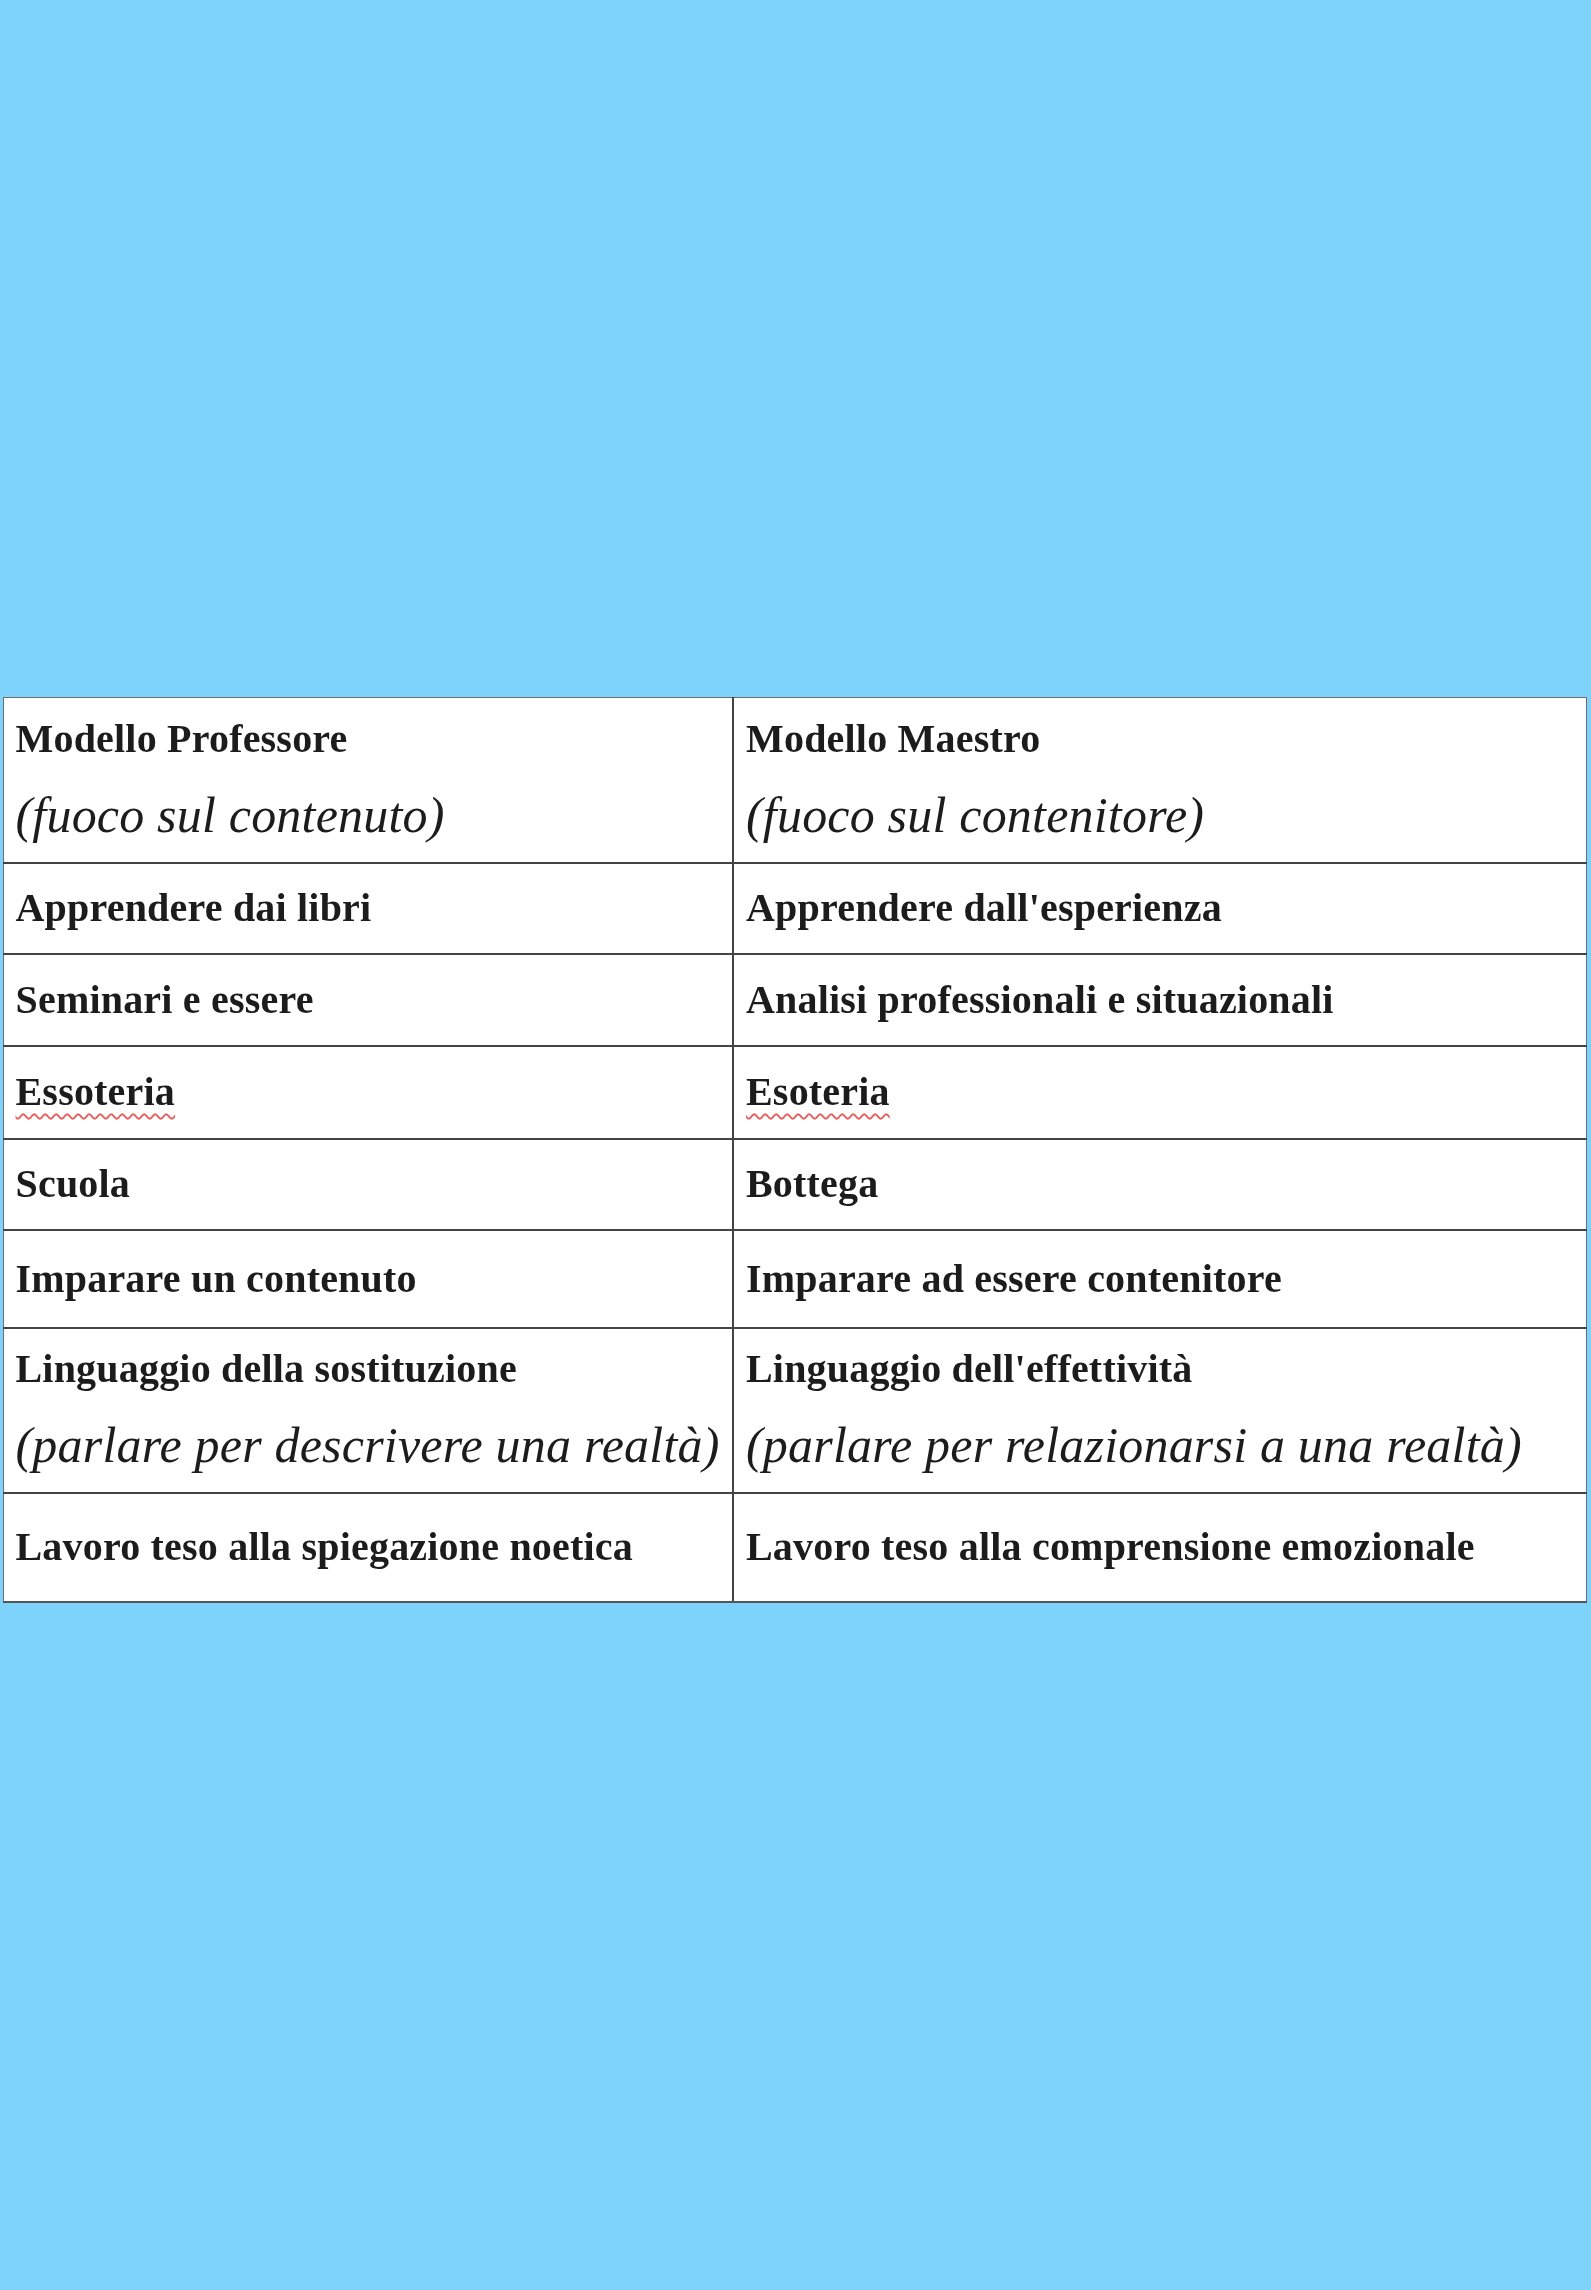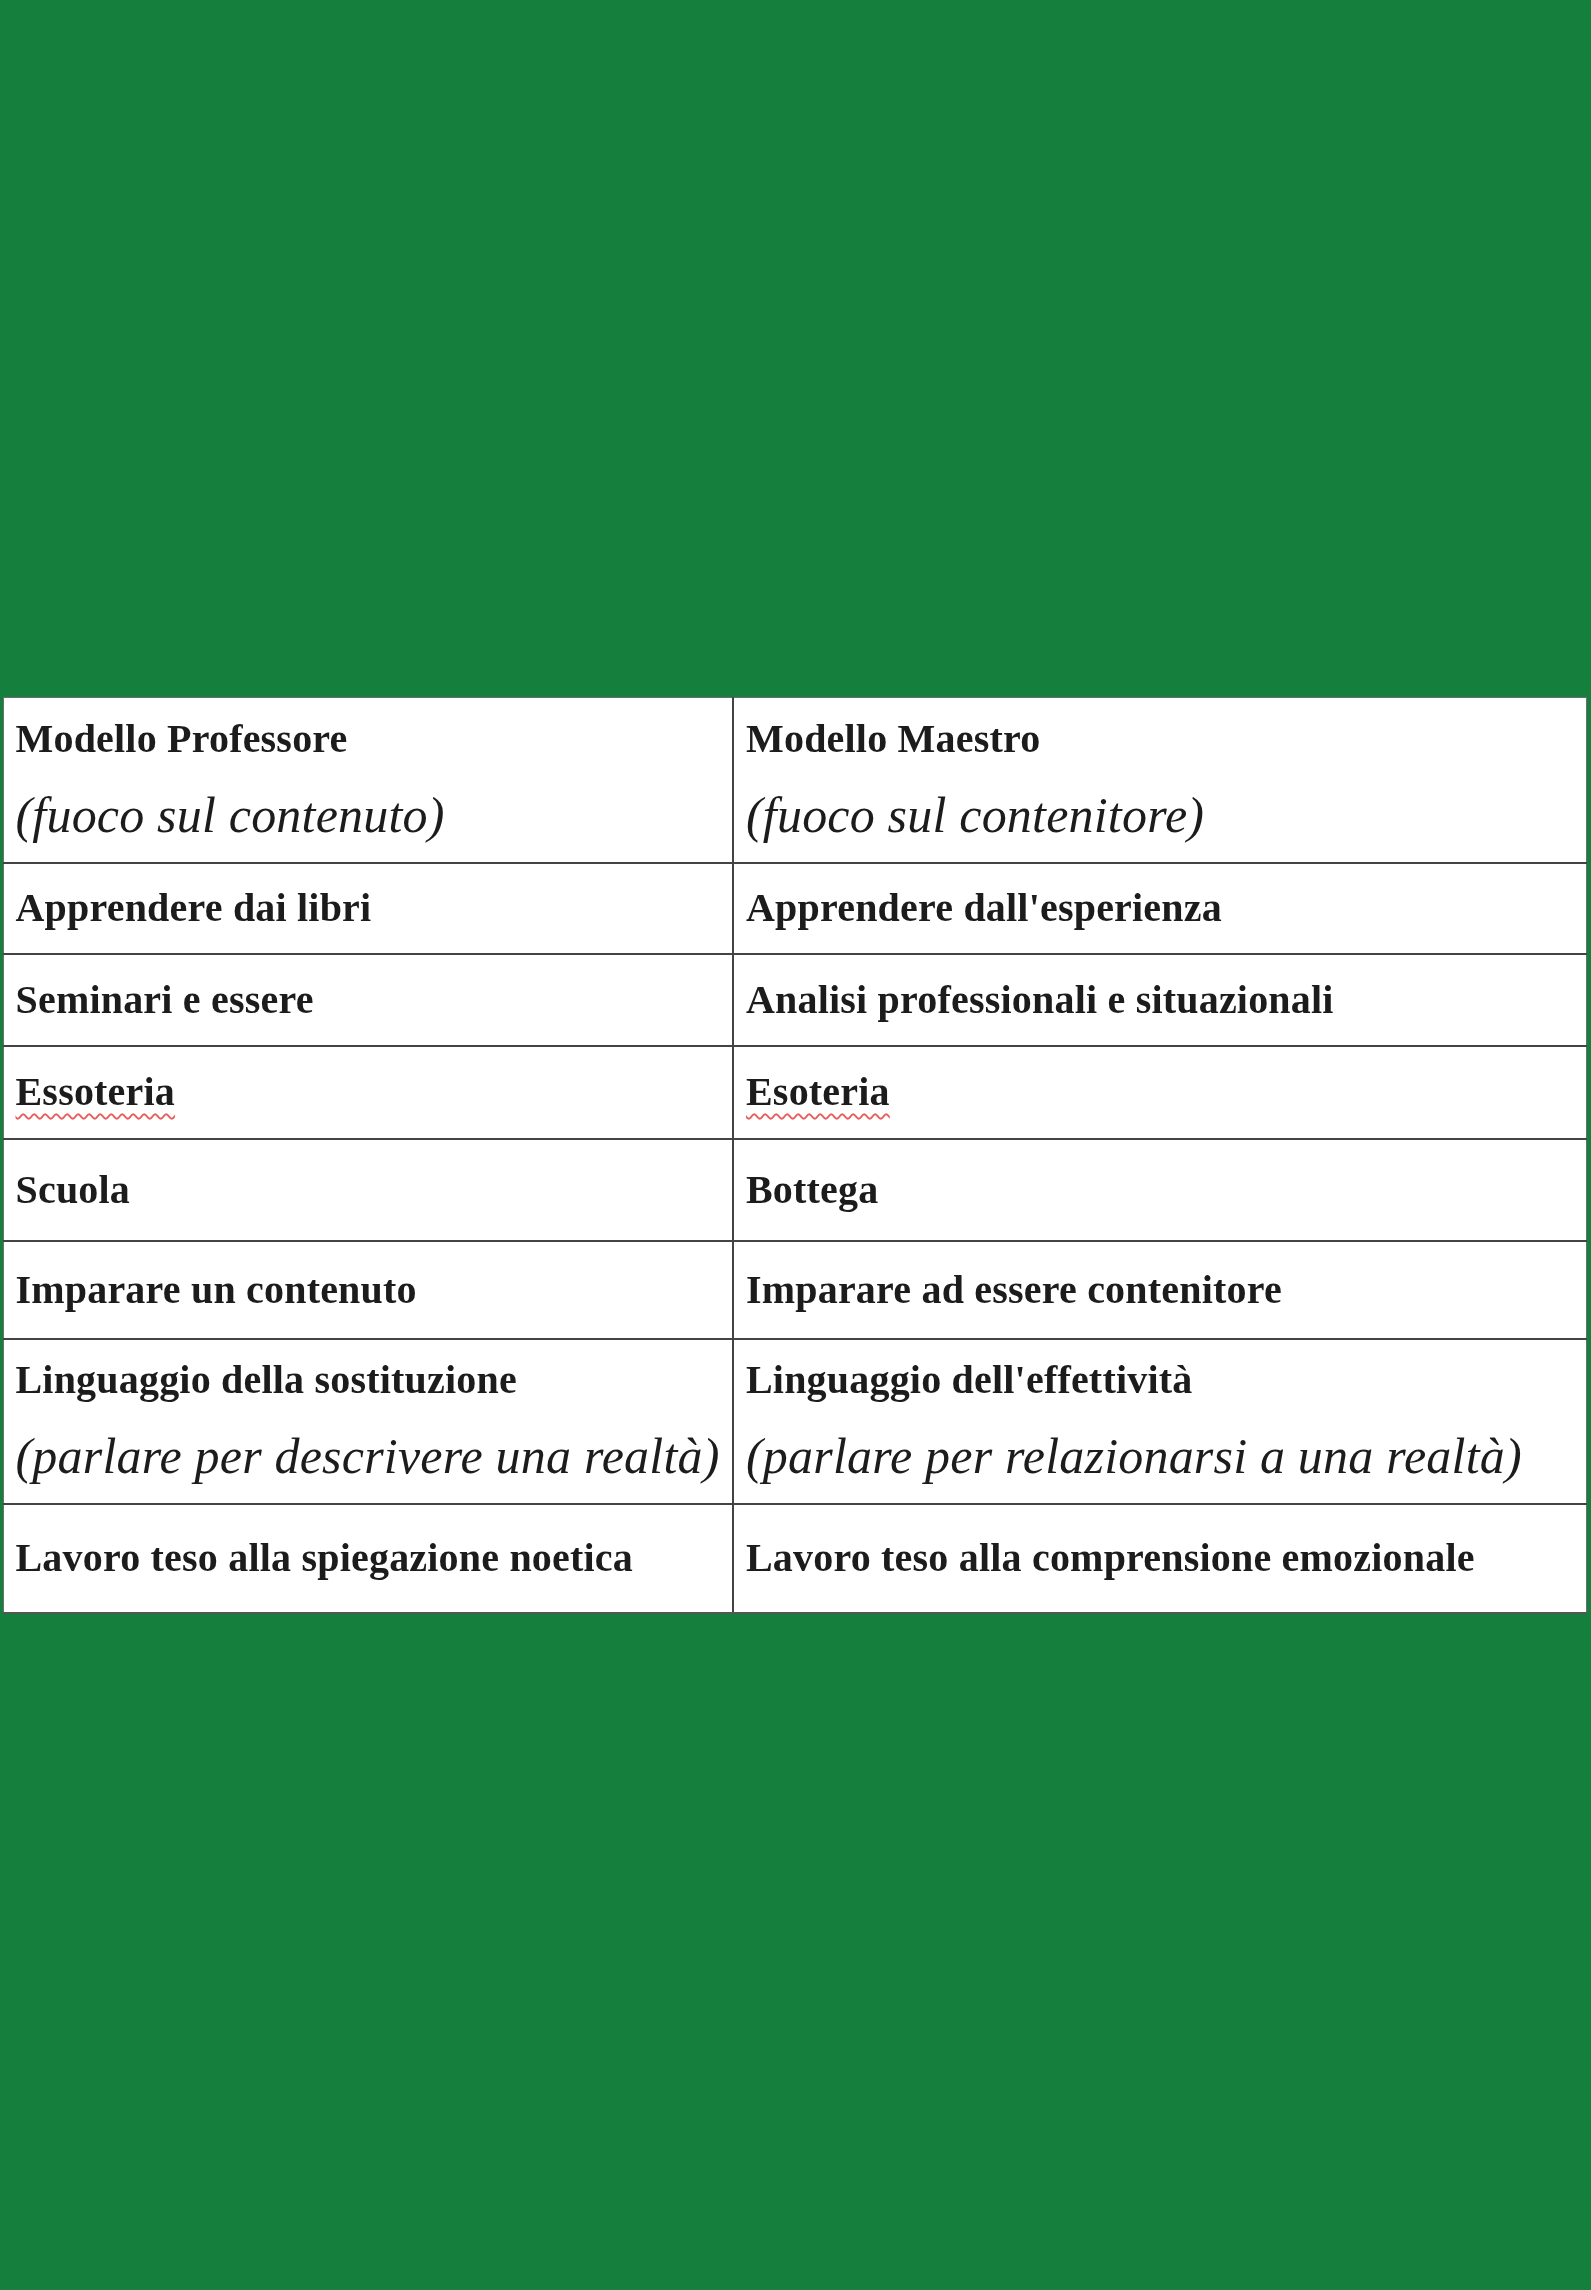--- a/index.html
+++ b/index.html
@@ -12,21 +12,21 @@
     height: 2290px;
     position: relative;
     font-family: "Liberation Serif", "DejaVu Serif", serif;
     color: #1c1c1c;
   }
   .page {
     position: absolute;
     left: 0; top: 0;
     width: 1591px;
     height: 2290px;
-    background: #15803d;
+    background: #7dd3fc;
   }
   table.compare {
     position: absolute;
     left: 2.9px;
     top: 697px;
     width: 1583px;
     border-collapse: collapse;
     table-layout: fixed;
     background: #ffffff;
   }
@@ -108,21 +108,21 @@
 
     <tr style="height:93px;">
       <td>
         <div class="main"><span class="squiggle">Essoteria</span></div>
       </td>
       <td>
         <div class="main"><span class="squiggle">Esoteria</span></div>
       </td>
     </tr>
 
-    <tr style="height:102px;">
+    <tr style="height:91px;">
       <td>
         <div class="main">Scuola</div>
       </td>
       <td>
         <div class="main">Bottega</div>
       </td>
     </tr>
 
     <tr style="height:98px;">
       <td>

